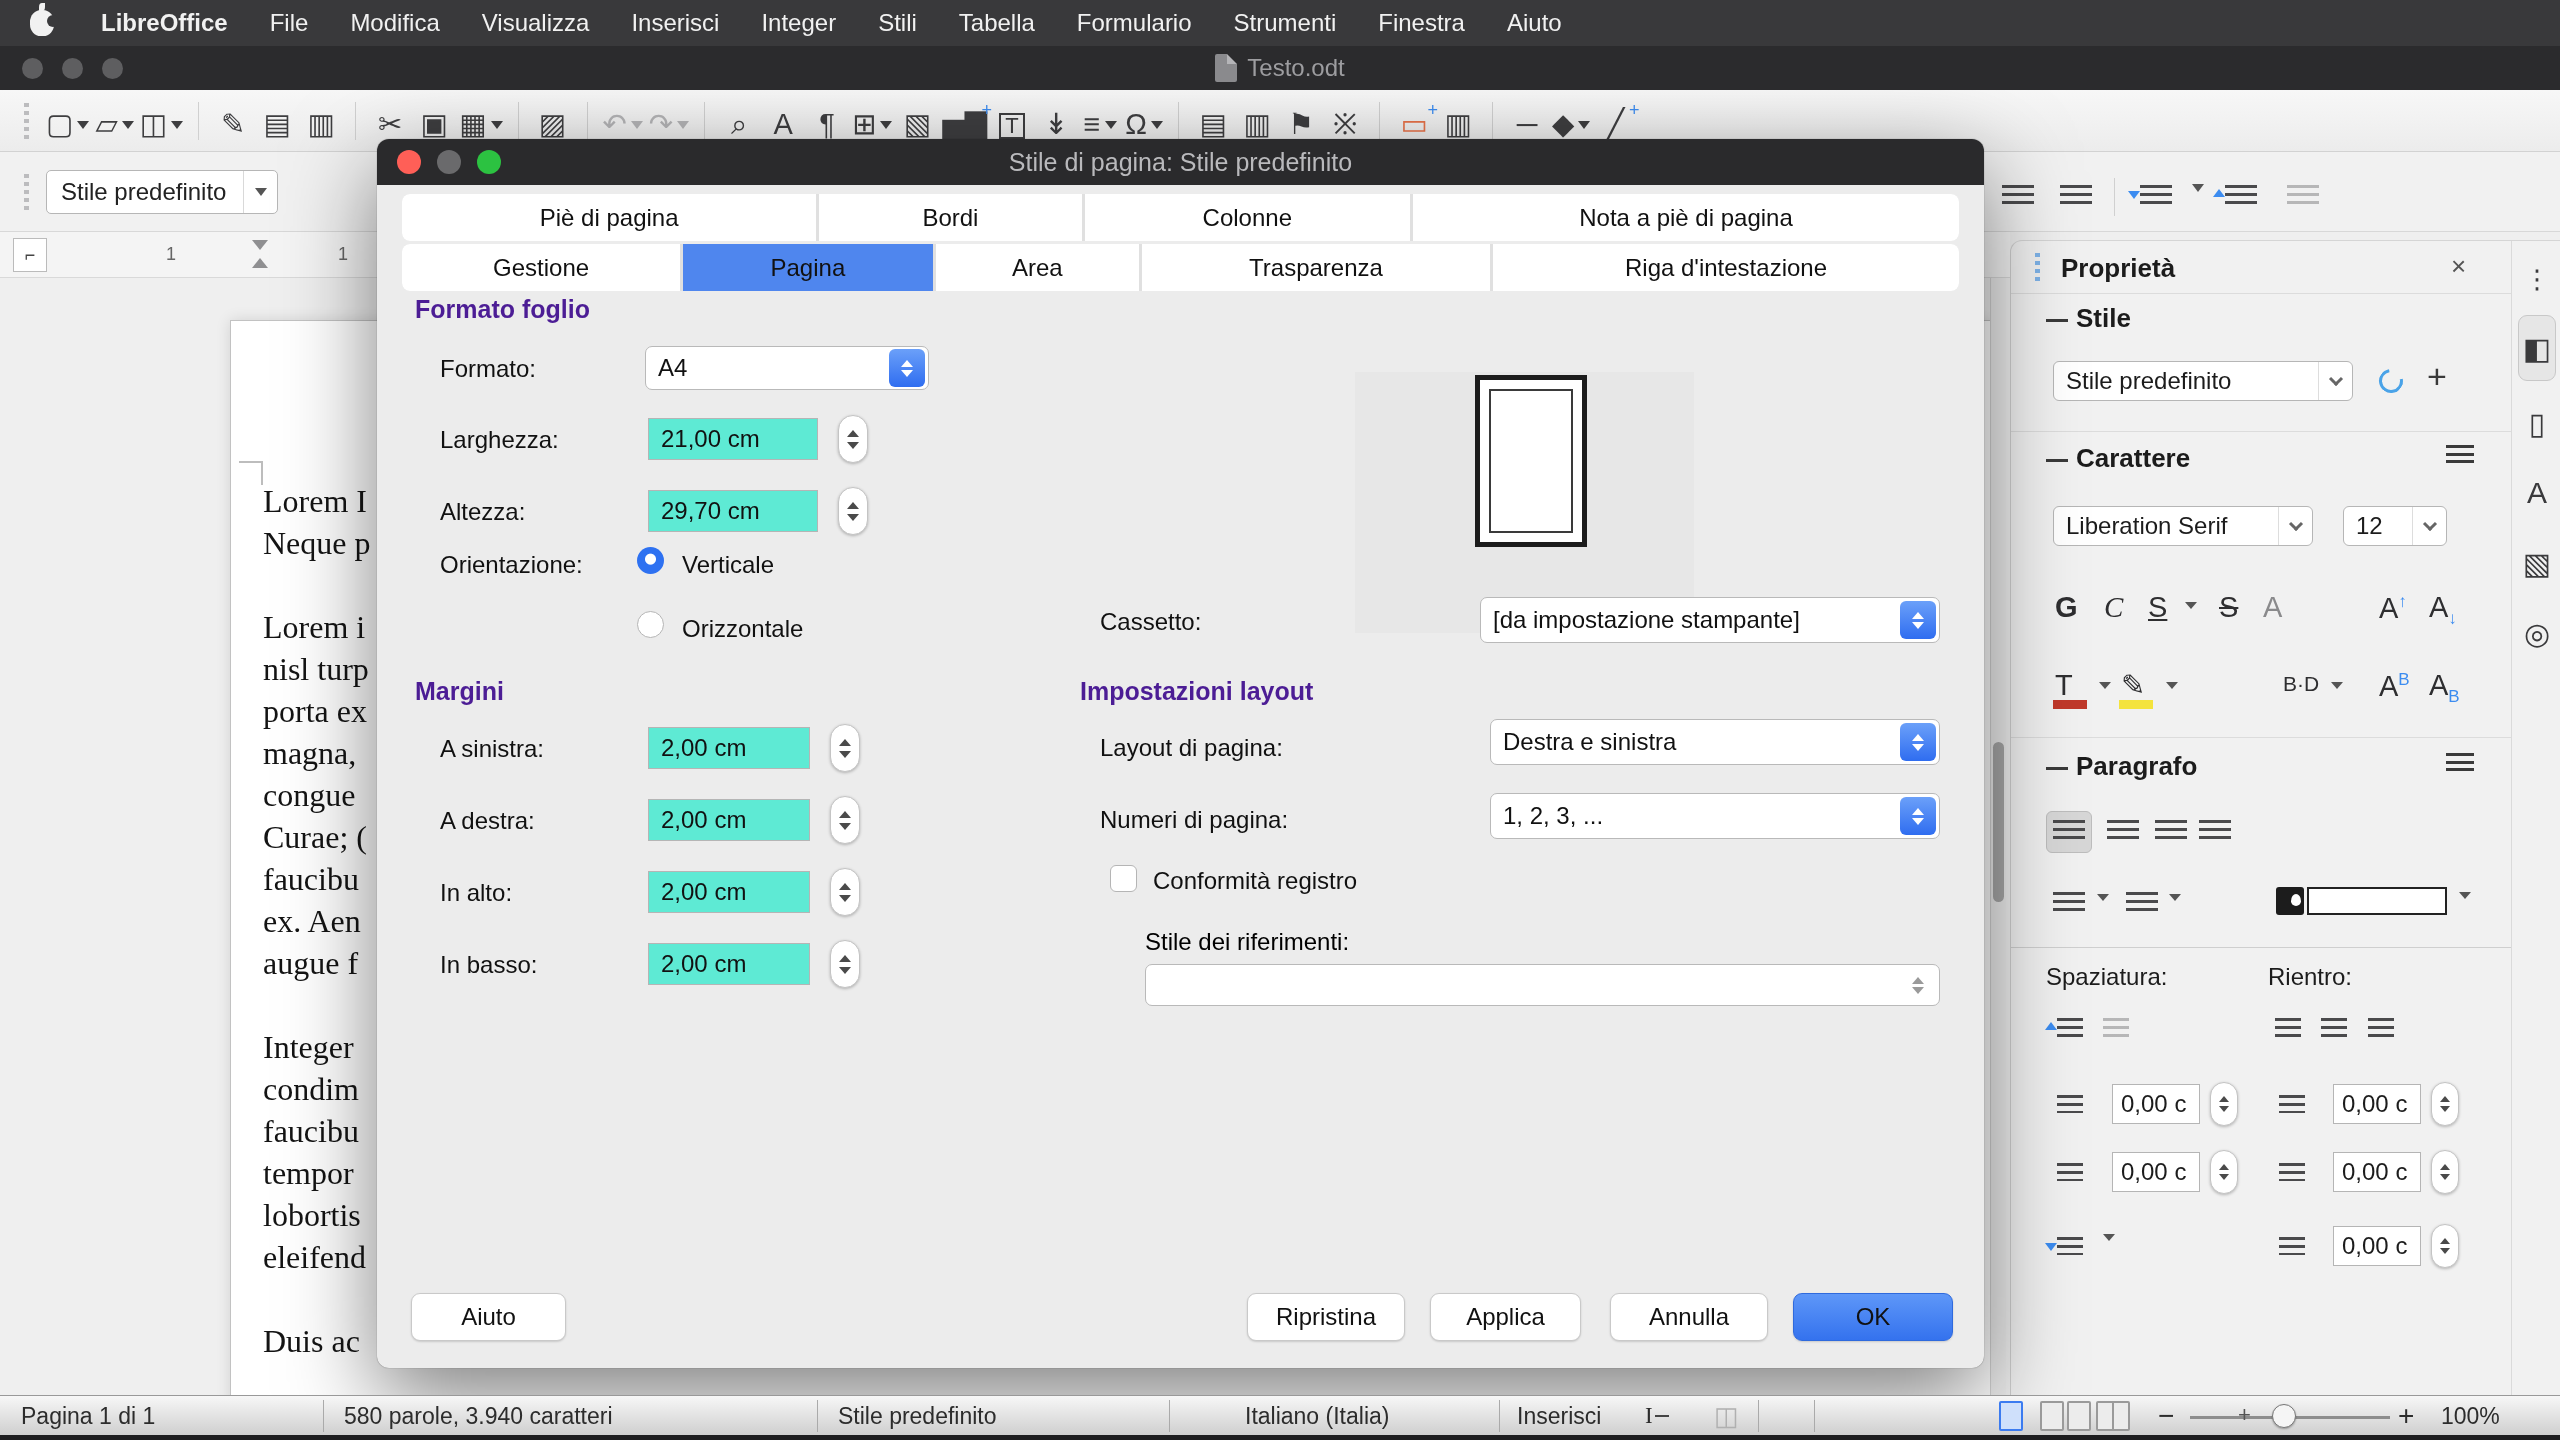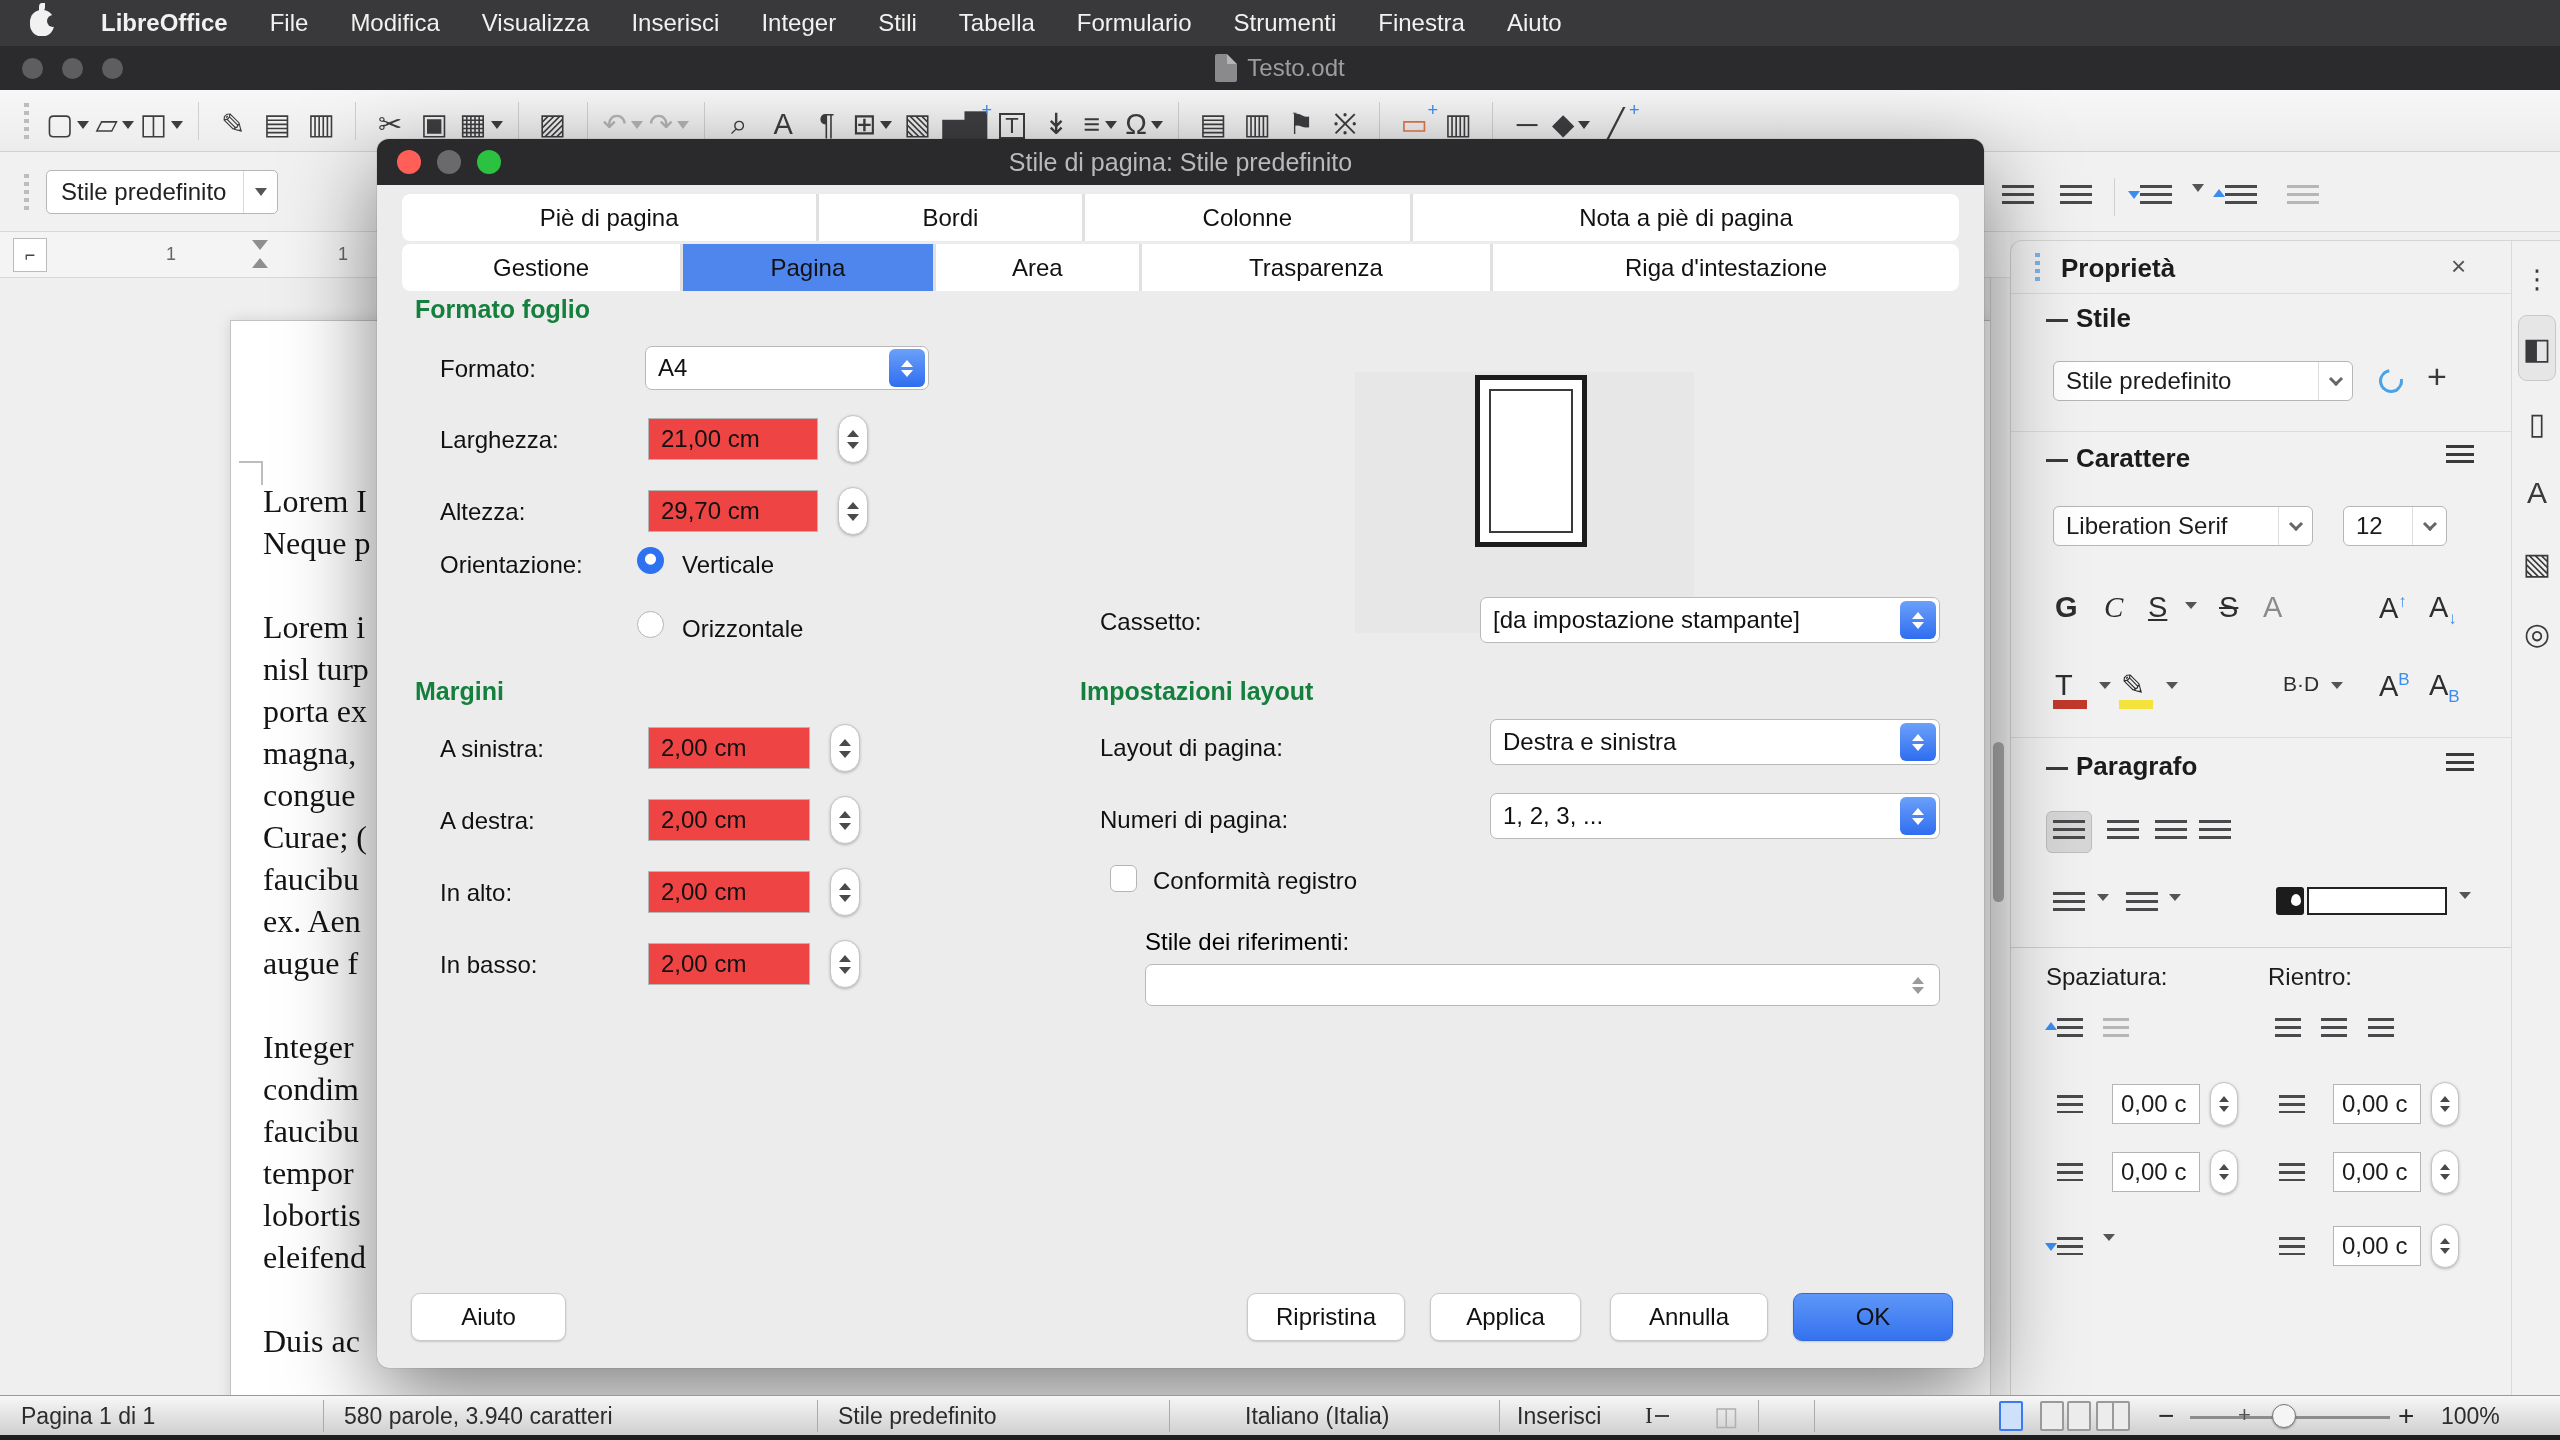--- a/index.html
+++ b/index.html
@@ -110,24 +110,24 @@
   #dialog { left:377px; top:139px; width:1607px; height:1229px; background:#ececec; border-radius:12px;
     box-shadow:0 30px 90px rgba(0,0,0,.5), 0 0 1px rgba(0,0,0,.6); z-index:20; overflow:hidden; }
   #dtitle { position:absolute; left:0; top:0; width:100%; height:46px; background:#2a2a2c;
     display:flex; align-items:center; justify-content:center; color:#b9b9bc; font-size:25px; }
   .dlight { position:absolute; top:11px; width:24px; height:24px; border-radius:50%; }
   .tabrow { position:absolute; left:25px; width:1557px; height:47px; display:flex; gap:3px;
     background:#e0e0e0; border-radius:8px; overflow:hidden; }
   .tab { background:#fff; display:flex; align-items:center; justify-content:center; font-size:24px;
     color:#111; }
   .tab.sel { background:#4f86ee; }
-  .dsec { position:absolute; font-size:25px; font-weight:bold; color:#15803d; }
+  .dsec { position:absolute; font-size:25px; font-weight:bold; color:#4c1d95; }
   .dlabel { position:absolute; font-size:24px; color:#111; }
   .dlabel.gray { color:#000000; }
-  .field { position:absolute; background:#ef4444; border:1px solid #b5b5b5; display:flex;
+  .field { position:absolute; background:#5eead4; border:1px solid #b5b5b5; display:flex;
     align-items:center; padding:0 12px; font-size:24px; color:#111; }
   .pill { position:absolute; width:30px; height:48px; background:#fff; border:1px solid #c4c4c4;
     border-radius:15px; box-shadow:0 1px 3px rgba(0,0,0,.25); display:flex; flex-direction:column;
     align-items:center; justify-content:center; gap:5px; }
   .pill i { width:0; height:0; border-left:6px solid transparent; border-right:6px solid transparent; }
   .pill .up { border-bottom:7px solid #4a4a4a; }
   .pill .dn { border-top:7px solid #4a4a4a; }
   .popup { position:absolute; background:#fff; border:1px solid #b9b9b9; border-radius:7px;
     display:flex; align-items:center; font-size:24px; color:#111; padding-left:12px; }
   .popup .bseg { margin-left:auto; margin-right:3px; width:36px; height:38px; border-radius:6px;

